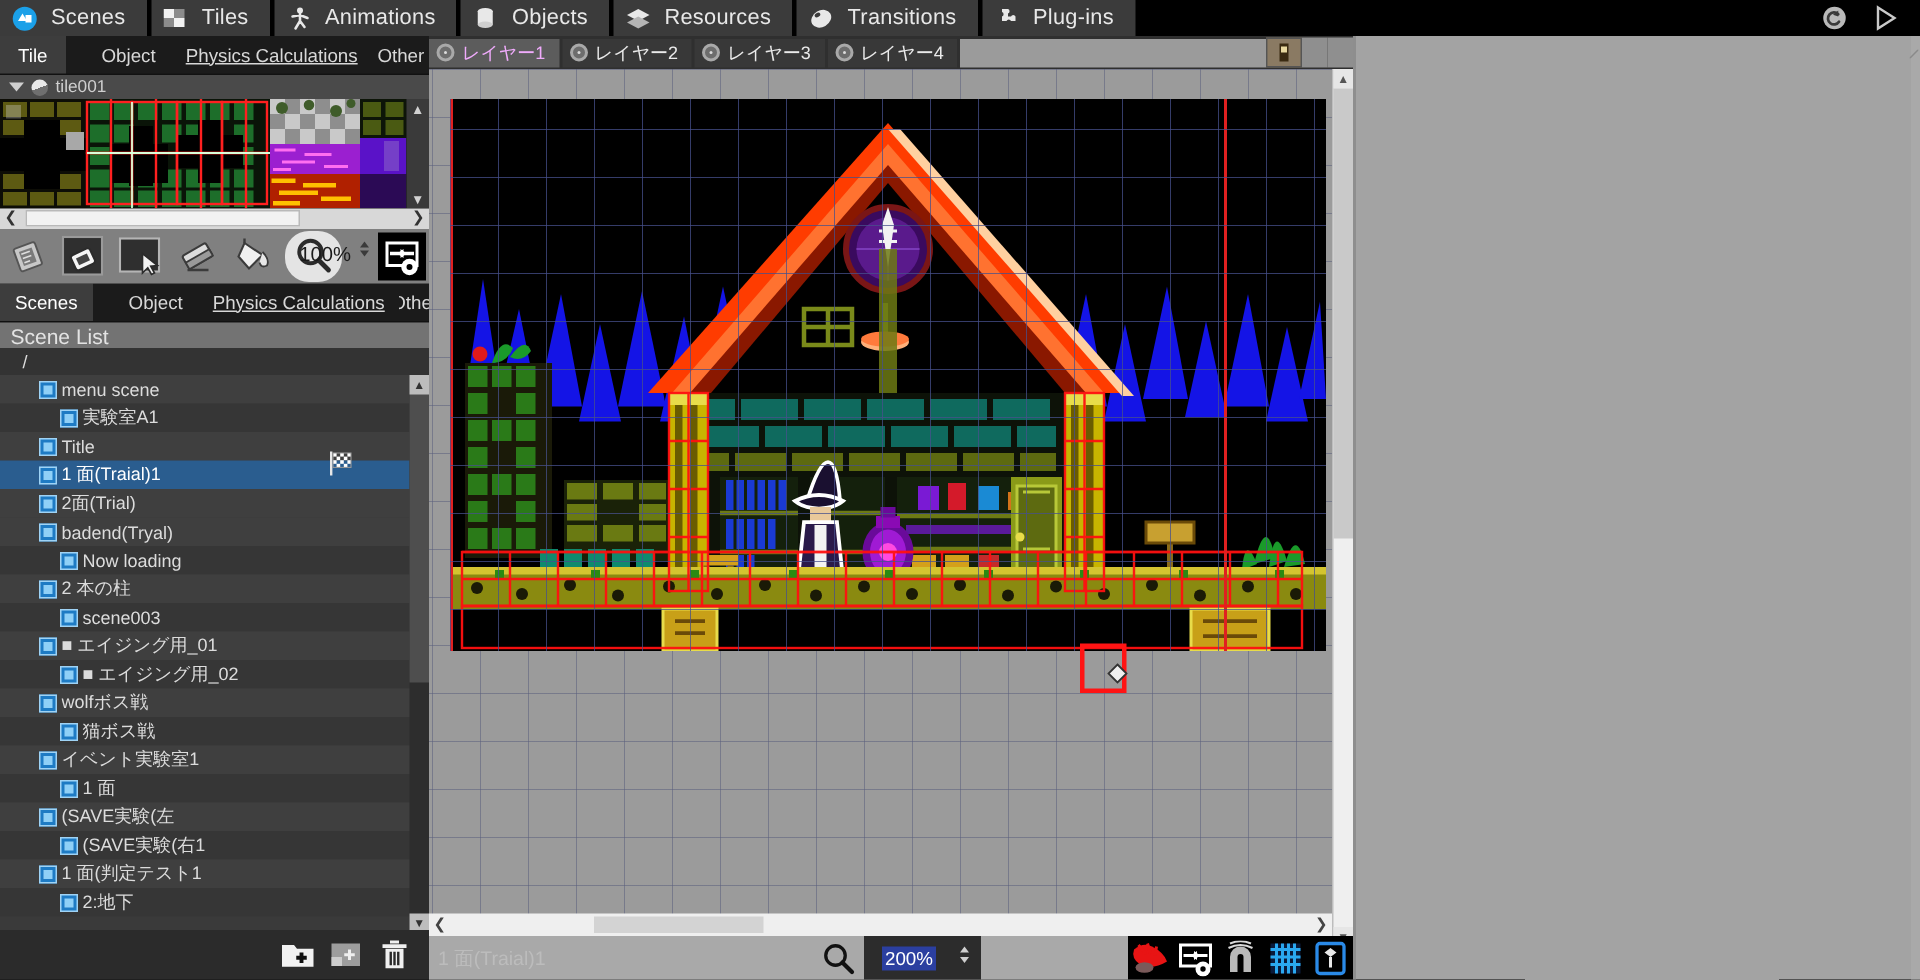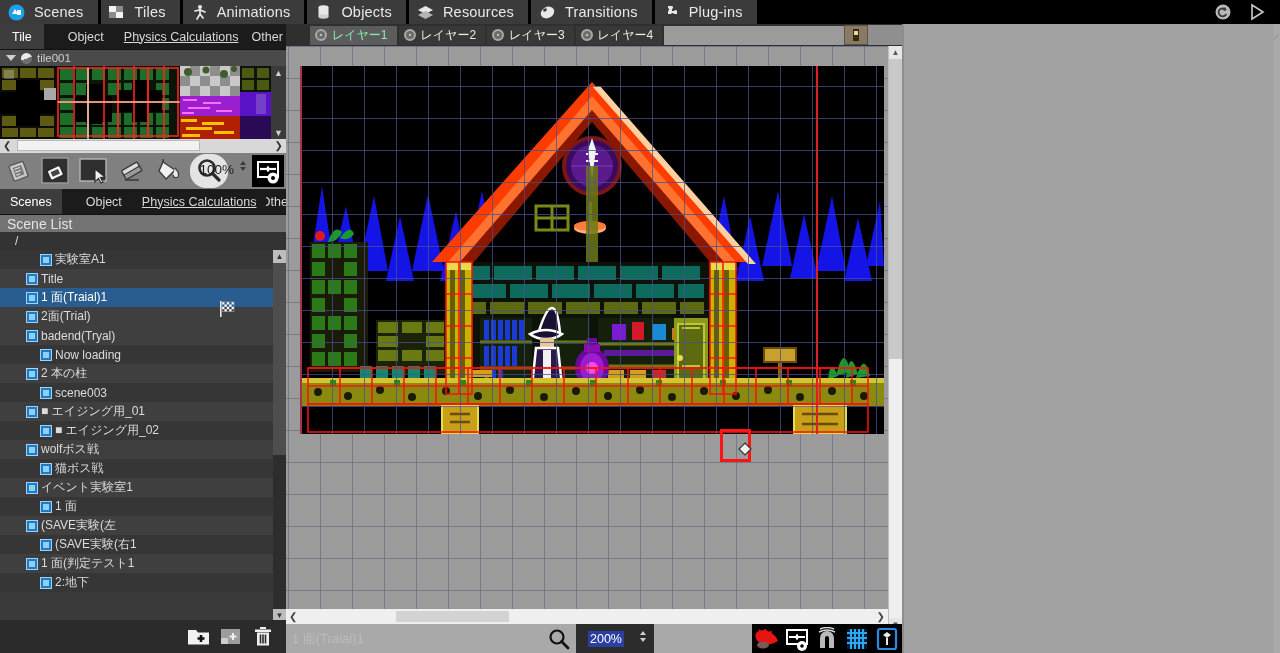--- a/index.html
+++ b/index.html
@@ -72,21 +72,21 @@
   .leftfoot{position:absolute;left:0;bottom:0;width:286px;height:33px;background:#2b2b2b;display:flex;align-items:center;justify-content:flex-end;gap:9px;padding-right:12px;box-sizing:border-box;}
   .footbtn{width:23px;height:21px;display:flex;align-items:center;justify-content:center;}
 
   
   .flag-cursor{position:absolute;left:218px;top:276px;width:18px;height:18px;}
 
   
   .canvasarea{position:absolute;left:286px;top:24px;width:616px;height:629px;background:#9b9b9b;}
   .layertabs{height:22px;background:#2f2f2f;display:flex;align-items:center;gap:0;}
   .ltab{display:flex;align-items:center;gap:5px;height:19px;padding:0 9px 0 5px;margin-right:2px;background:#383838;color:#eaeaea;font-size:12px;white-space:nowrap;}
-  .ltab.active{background:#5c5c5c;color:#86efac;margin-left:24px;}
+  .ltab.active{background:#5c5c5c;color:#f0abfc;}
   .eye{width:12px;height:12px;border-radius:50%;background:#6d6d6d;border:2px solid #a9a9a9;box-sizing:border-box;position:relative;}
   .eye:after{content:"";position:absolute;left:3px;top:3px;width:2px;height:2px;background:#dcdcdc;border-radius:50%;}
   .ltab-rest{flex:1 1 auto;height:19px;background:#9b9b9b;}
   .ltab-thumb{width:24px;height:20px;background:#8a7a63;border:1px solid #555;box-sizing:border-box;position:relative;overflow:hidden;}
   .ltab-ghost{width:17px;height:20px;background:#8f8f8f;}
 
   .viewport{position:relative;width:616px;height:585px;background:#9b9b9b;overflow:hidden;}
   .gridbg{position:absolute;left:0;top:0;width:616px;height:585px;
      background-image:linear-gradient(to right,rgba(90,95,125,.55) 1px,transparent 1px),
                       linear-gradient(to bottom,rgba(90,95,125,.55) 1px,transparent 1px);
@@ -448,20 +448,24 @@
       <div class="subtab w2">Object</div>
       <div class="subtab w3">Physics Calculations</div>
       <div class="subtab w4">Other</div>
     </div>
 
     <div class="scenelist-head">Scene List</div>
     <div class="root-row">/</div>
 
     <div class="scenelist">
       <div id="scene-rows">
+          <div class="srow odd">
+            <span class="sicon"></span>
+            <span class="lbl">menu scene</span>
+          </div>
           <div class="srow even">
             <span class="sicon"></span>
             <span class="lbl">実験室A1</span>
           </div>
           <div class="srow odd">
             <span class="sicon"></span>
             <span class="lbl">Title</span>
           </div>
           <div class="srow sel">
             <span class="sicon"></span>

